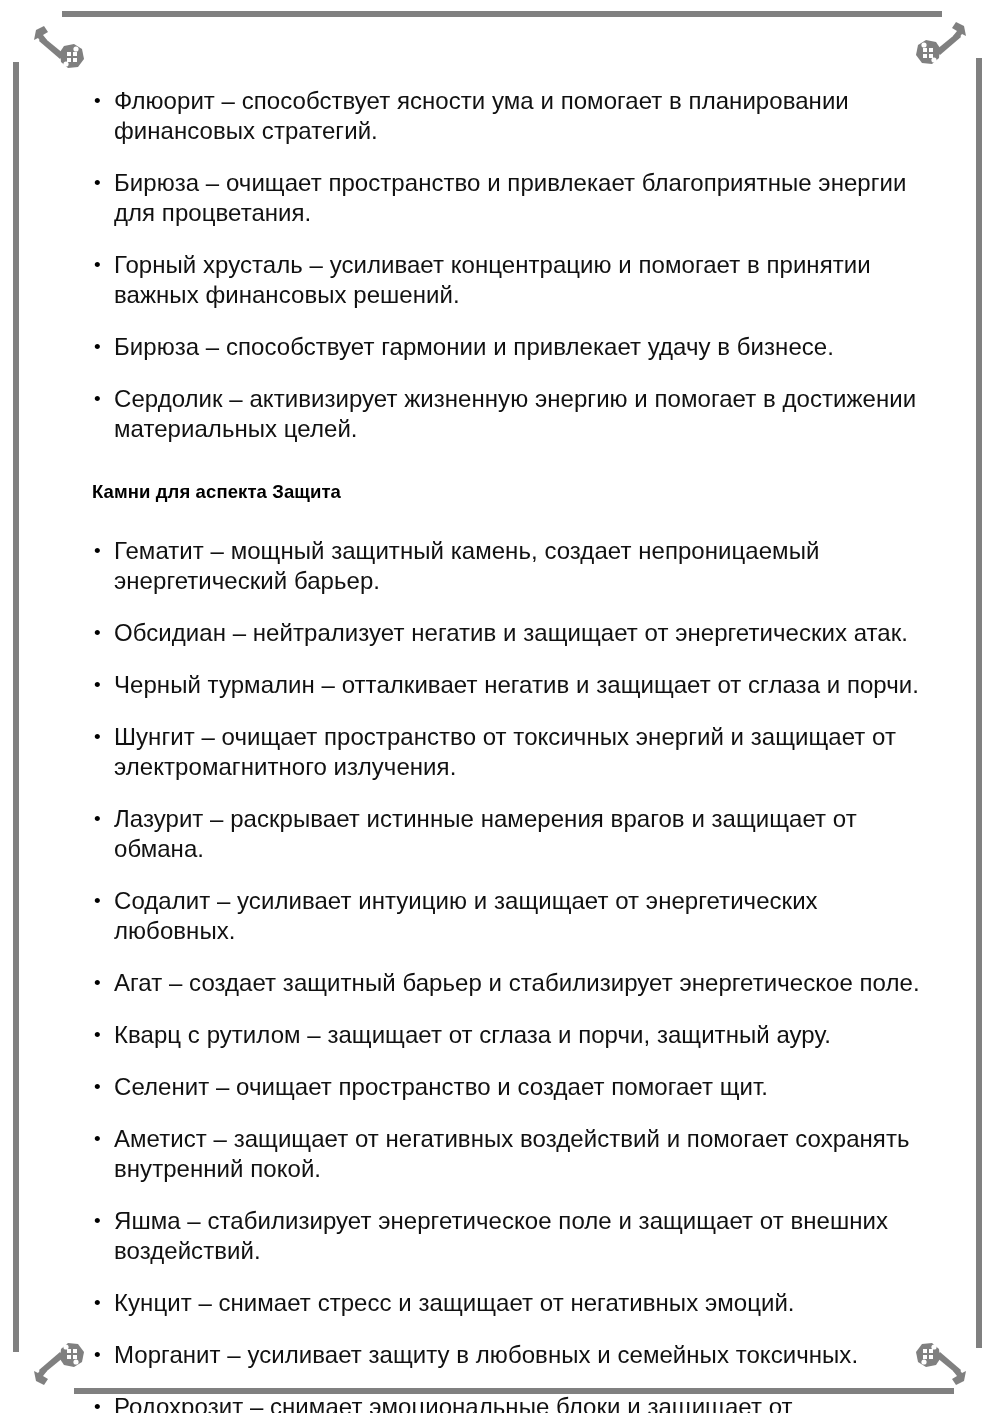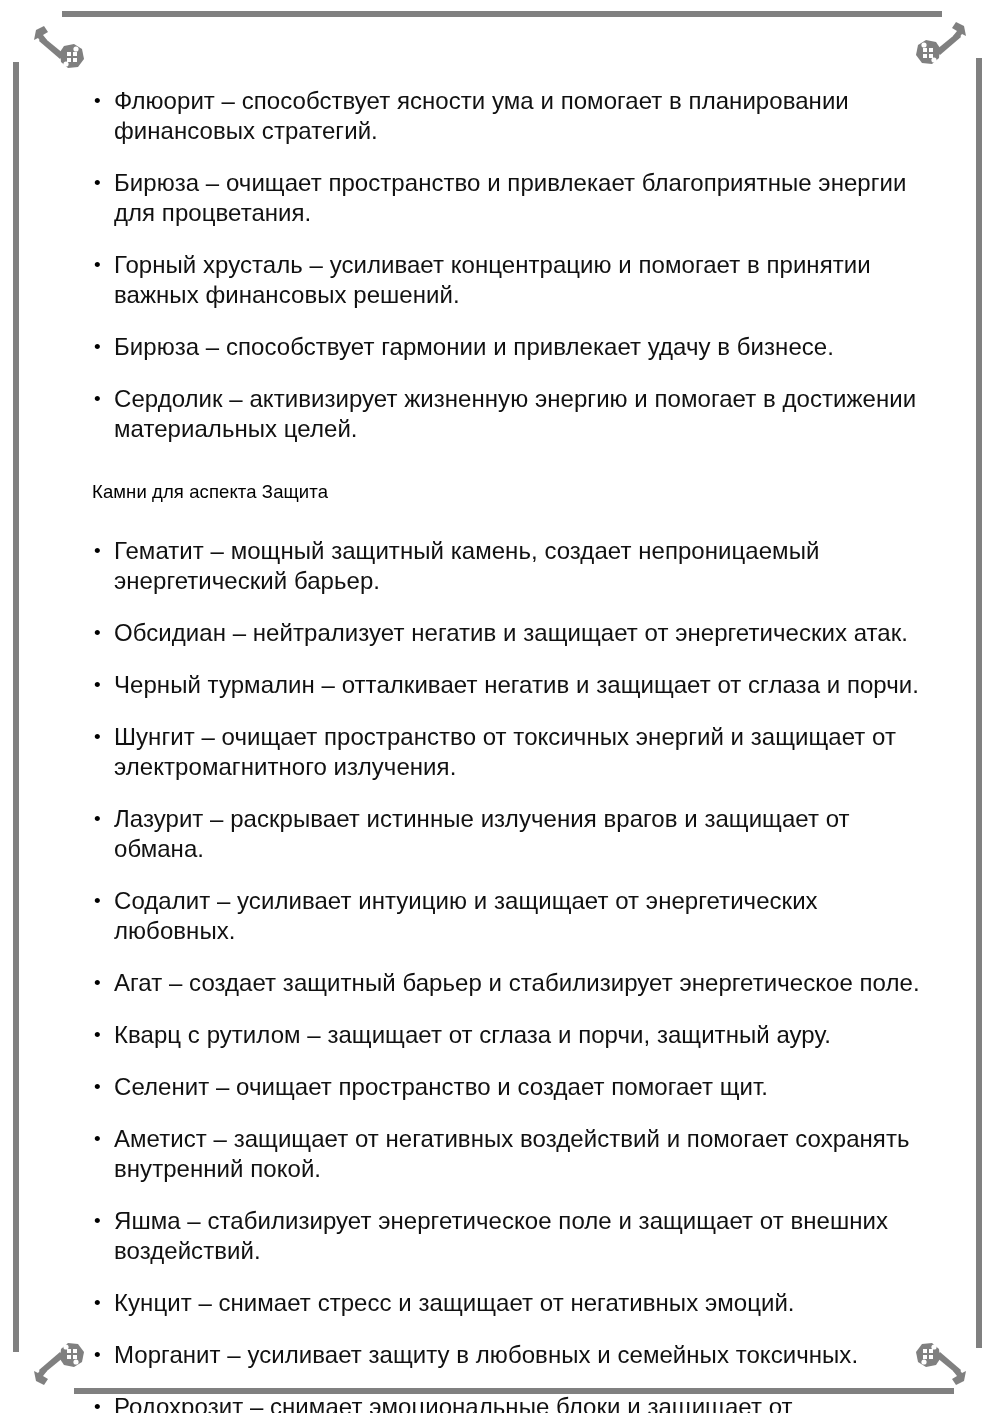--- a/index.html
+++ b/index.html
@@ -66,21 +66,21 @@
     flex: 1 1 auto;
     font-size: 24px;
     line-height: 30px;
     color: #111111;
     letter-spacing: 0.05px;
   }
   .bullet-narrow .bullet-text { max-width: 800px; }
 
   .section-heading {
     font-size: 18.5px;
-    font-weight: normal;
+    font-weight: bold;
     color: #000000;
     line-height: 28px;
     margin: 34px 0 30px 2px;
     letter-spacing: 0.1px;
   }
 </style>
 </head>
 <body>
 
 <div id="page">
@@ -201,21 +201,21 @@
       <div class="bullet-item">
         <span class="bullet-dot">•</span>
         <span class="bullet-text">Черный турмалин – отталкивает негатив и защищает от сглаза и порчи.</span>
       </div>
       <div class="bullet-item">
         <span class="bullet-dot">•</span>
         <span class="bullet-text">Шунгит – очищает пространство от токсичных энергий и защищает от электромагнитного излучения.</span>
       </div>
       <div class="bullet-item">
         <span class="bullet-dot">•</span>
-        <span class="bullet-text">Лазурит – раскрывает истинные излучения врагов и защищает от обмана.</span>
+        <span class="bullet-text">Лазурит – раскрывает истинные намерения врагов и защищает от обмана.</span>
       </div>
       <div class="bullet-item">
         <span class="bullet-dot">•</span>
         <span class="bullet-text">Содалит – усиливает интуицию и защищает от энергетических любовных.</span>
       </div>
       <div class="bullet-item">
         <span class="bullet-dot">•</span>
         <span class="bullet-text">Агат – создает защитный барьер и стабилизирует энергетическое поле.</span>
       </div>
       <div class="bullet-item">

